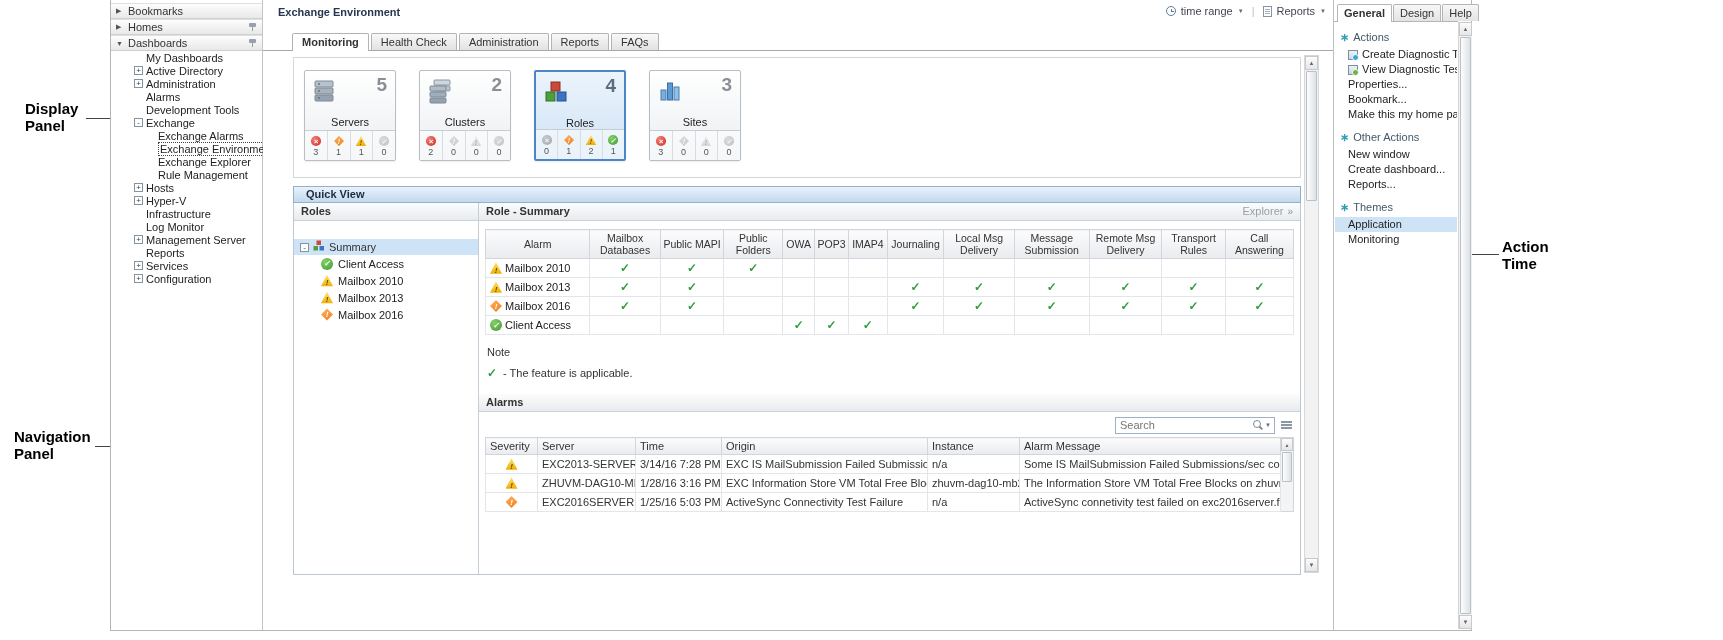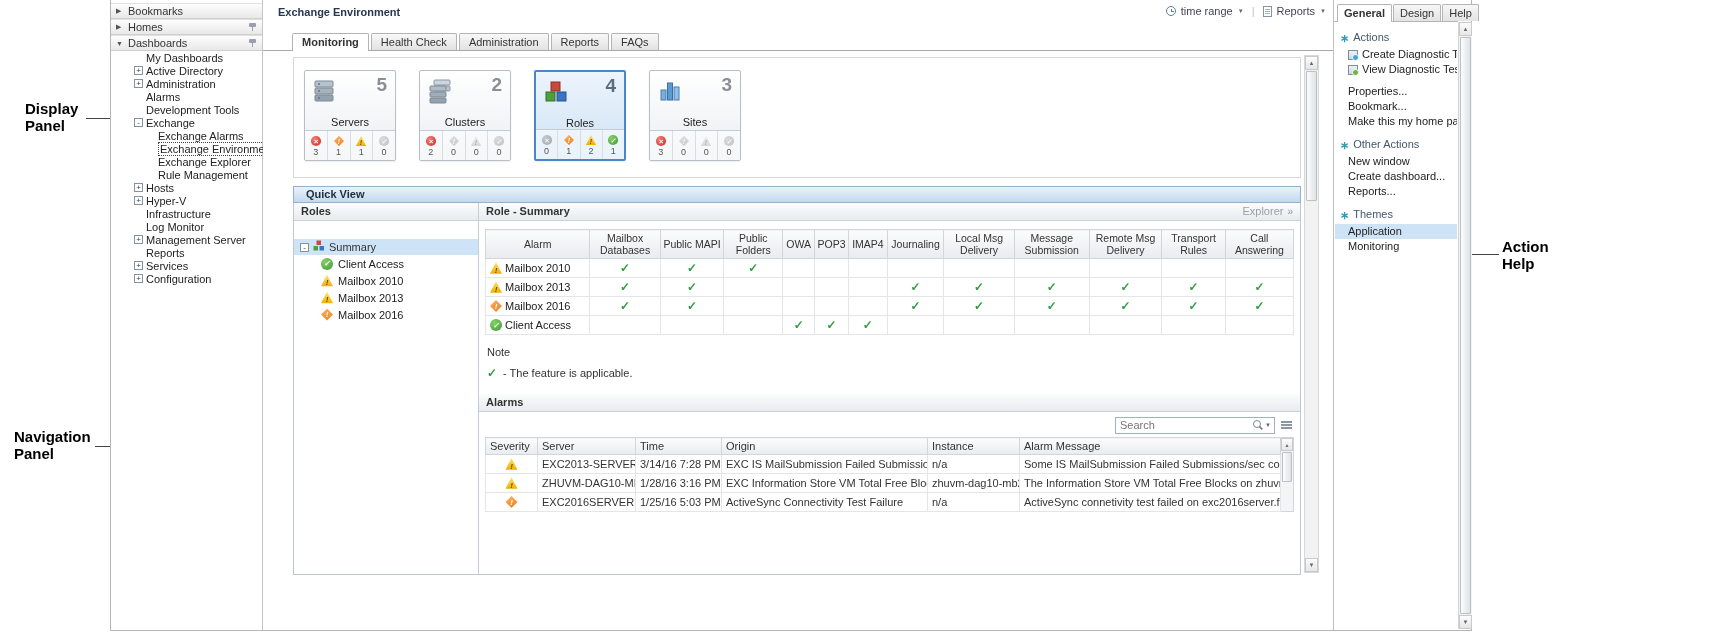--- a/index.html
+++ b/index.html
@@ -138,25 +138,25 @@
   .vscroll{position:absolute;left:1041px;top:55px;width:15px;height:518px;background:#f2f2f2;border:1px solid #d8d8d8}
   .vscroll .sbtn{height:14px;font-size:6px}
   .vscroll .sthumb{top:15px;height:130px}
 
   
   .action{position:absolute;left:1222px;top:0;width:125px;height:100%;border-left:1px solid #c0c0c0;background:#fff}
   .action-tabs{display:flex;gap:1px;padding:3px 3px 0;border-bottom:1px solid #b5b5b5;height:22px;align-items:flex-end}
   .atab{padding:2px 6px;border:1px solid #b5b5b5;border-bottom:none;border-radius:2px 2px 0 0;
         background:linear-gradient(#f7f7f7,#e3e3e3);color:#333;cursor:pointer}
   .atab.active{background:#fff;margin-bottom:-1px;padding-bottom:3px;font-weight:bold}
-  .asec-header{display:flex;align-items:flex-end;gap:4px;color:#44586b;margin:9px 6px 4px;cursor:pointer}
+  .asec-header{display:flex;align-items:center;gap:4px;color:#44586b;margin:9px 6px 4px;cursor:pointer}
   .star{color:#2f9db4;font-weight:bold;font-size:11px;line-height:10px}
   .star::after{content:"∗"}
   .aitem{height:15px;line-height:15px;color:#222;padding-left:13px;margin:0 1px;cursor:pointer;white-space:nowrap;overflow:hidden;display:flex;align-items:center;gap:4px}
-  .aitem.gap{margin-top:7px}
+  .aitem.gap{}
   .aitem.selected{background:var(--selection-bg,#cfe3f7)}
   .diag-icon{width:10px;height:10px;border:1px solid #7f8c99;background:linear-gradient(#eaf2f8,#c8d8e6);position:relative;flex:none}
   .diag-icon::after{content:"";position:absolute;right:-2px;bottom:-2px;width:5px;height:5px;border-radius:50%;background:#3fa4d8;border:1px solid #fff}
   .diag-icon.view::after{background:#6cb53f}
 
   
   .outer-scroll{position:absolute;left:1347px;top:22px;width:14px;height:607px;background:#f2f2f2;border-left:1px solid #d5d5d5}
   .outer-scroll .sbtn{height:14px;font-size:6px}
   .outer-scroll .sthumb{top:15px;bottom:15px}
 </style>
@@ -165,21 +165,21 @@
 
 <div class="canvas">
 
   <div class="annot" style="left:25px;top:100px">Display
 Panel</div>
   <div class="annot-line" style="left:86px;top:118px;width:206px"></div>
   <div class="annot" style="left:14px;top:428px">Navigation
 Panel</div>
   <div class="annot-line" style="left:95px;top:446px;width:33px"></div>
   <div class="annot" style="left:1502px;top:238px">Action
-Help</div>
+Time</div>
   <div class="annot-line" style="left:1447px;top:254px;width:52px"></div>
 
   <div class="app">
 
     <div class="nav">
       <div class="nav-header">
         <span class="tri tri-right"></span>
         <span>Bookmarks</span>
       </div>
       <div class="nav-header">

